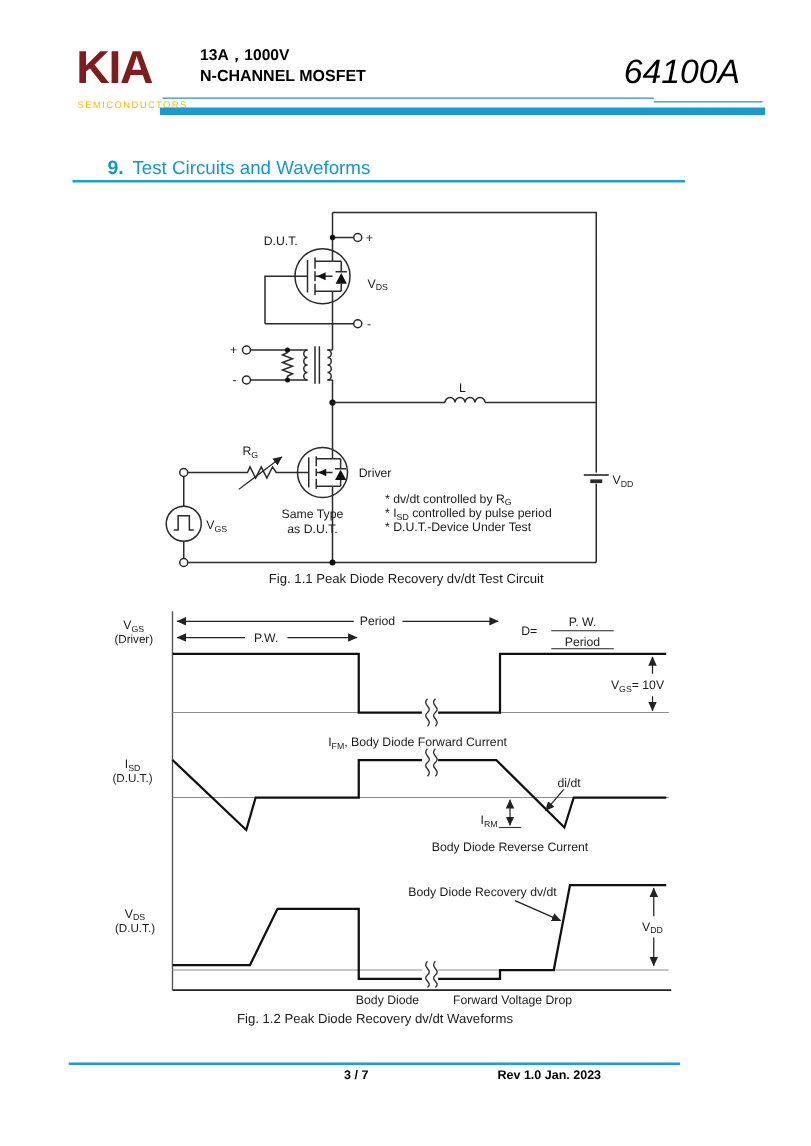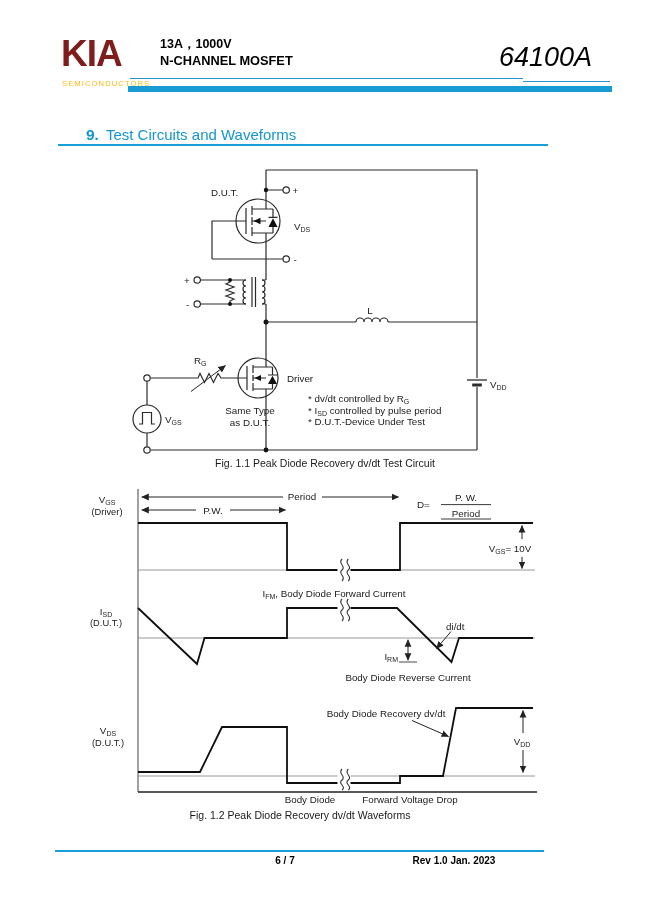--- a/index.html
+++ b/index.html
@@ -12,21 +12,21 @@
   .spec2{left:160px;top:53px;font-size:12.8px;font-weight:700;text-align:right;}
   .part{left:430px;top:42px;width:162px;text-align:right;font-size:27px;font-weight:400;font-style:italic;}
   .hline1{left:130px;top:78px;width:393px;height:1.2px;background:#2a93cc;}
   .hline2{left:523px;top:80.5px;width:87px;height:1.2px;background:#2a93cc;}
   .hbar{left:128px;top:86px;width:484px;height:5.5px;background:#189ad2;}
   .sec-title{left:58px;top:126px;font-size:15px;color:#1496d2;margin-left:28px;}
   .sec-title b{font-size:15.5px;margin-right:7px;}
   .sec-underline{left:58px;top:143.5px;width:490px;height:2px;background:#1aa0d8;}
   .fline{left:55px;top:850px;width:489px;height:1.6px;background:#1aa0d8;}
   .fpage{left:240px;top:855px;width:90px;text-align:center;font-size:10px;font-weight:700;}
-  .frev{left:398px;top:855px;width:112px;text-align:center;font-size:10px;font-weight:700;}
+  .frev{left:398px;top:855px;width:112px;text-align:left;font-size:10px;font-weight:700;}
   svg text{fill:#1a1a1a;font-family:"Liberation Sans",sans-serif;font-size:9.8px;}
   svg .sub{font-size:7px;}
   svg .cap{font-size:10.5px;}
   svg .small{font-size:9.3px;}
   .wire{stroke:#2b2b2b;stroke-width:1.2;fill:none;}
   .wave{stroke:#0f0f0f;stroke-width:1.8;fill:none;}
   .thin{stroke:#8d8d8d;stroke-width:0.9;fill:none;}
   .axis{stroke:#555;stroke-width:1.1;fill:none;}
   .arrowline{stroke:#222;stroke-width:1;fill:none;}
 </style>
@@ -207,14 +207,14 @@
   <text x="108" y="745.5" text-anchor="middle" class="small">(D.U.T.)</text>
   <text x="386" y="716.5" text-anchor="middle">Body Diode Recovery dv/dt</text>
   <text x="522" y="744.5" text-anchor="middle"><tspan>V</tspan><tspan class="sub" dy="2.3">DD</tspan></text>
   <text x="310" y="803" text-anchor="middle">Body Diode</text>
   <text x="410" y="803" text-anchor="middle">Forward Voltage Drop</text>
 
   <text x="300" y="818.5" text-anchor="middle" class="cap">Fig. 1.2 Peak Diode Recovery dv/dt Waveforms</text>
 </svg>
 
 <div class="abs fline"></div>
-<div class="abs fpage blue">6 / 7</div>
+<div class="abs fpage blue">3 / 7</div>
 <div class="abs frev blue">Rev 1.0 Jan. 2023</div>
 
 </body></html>

